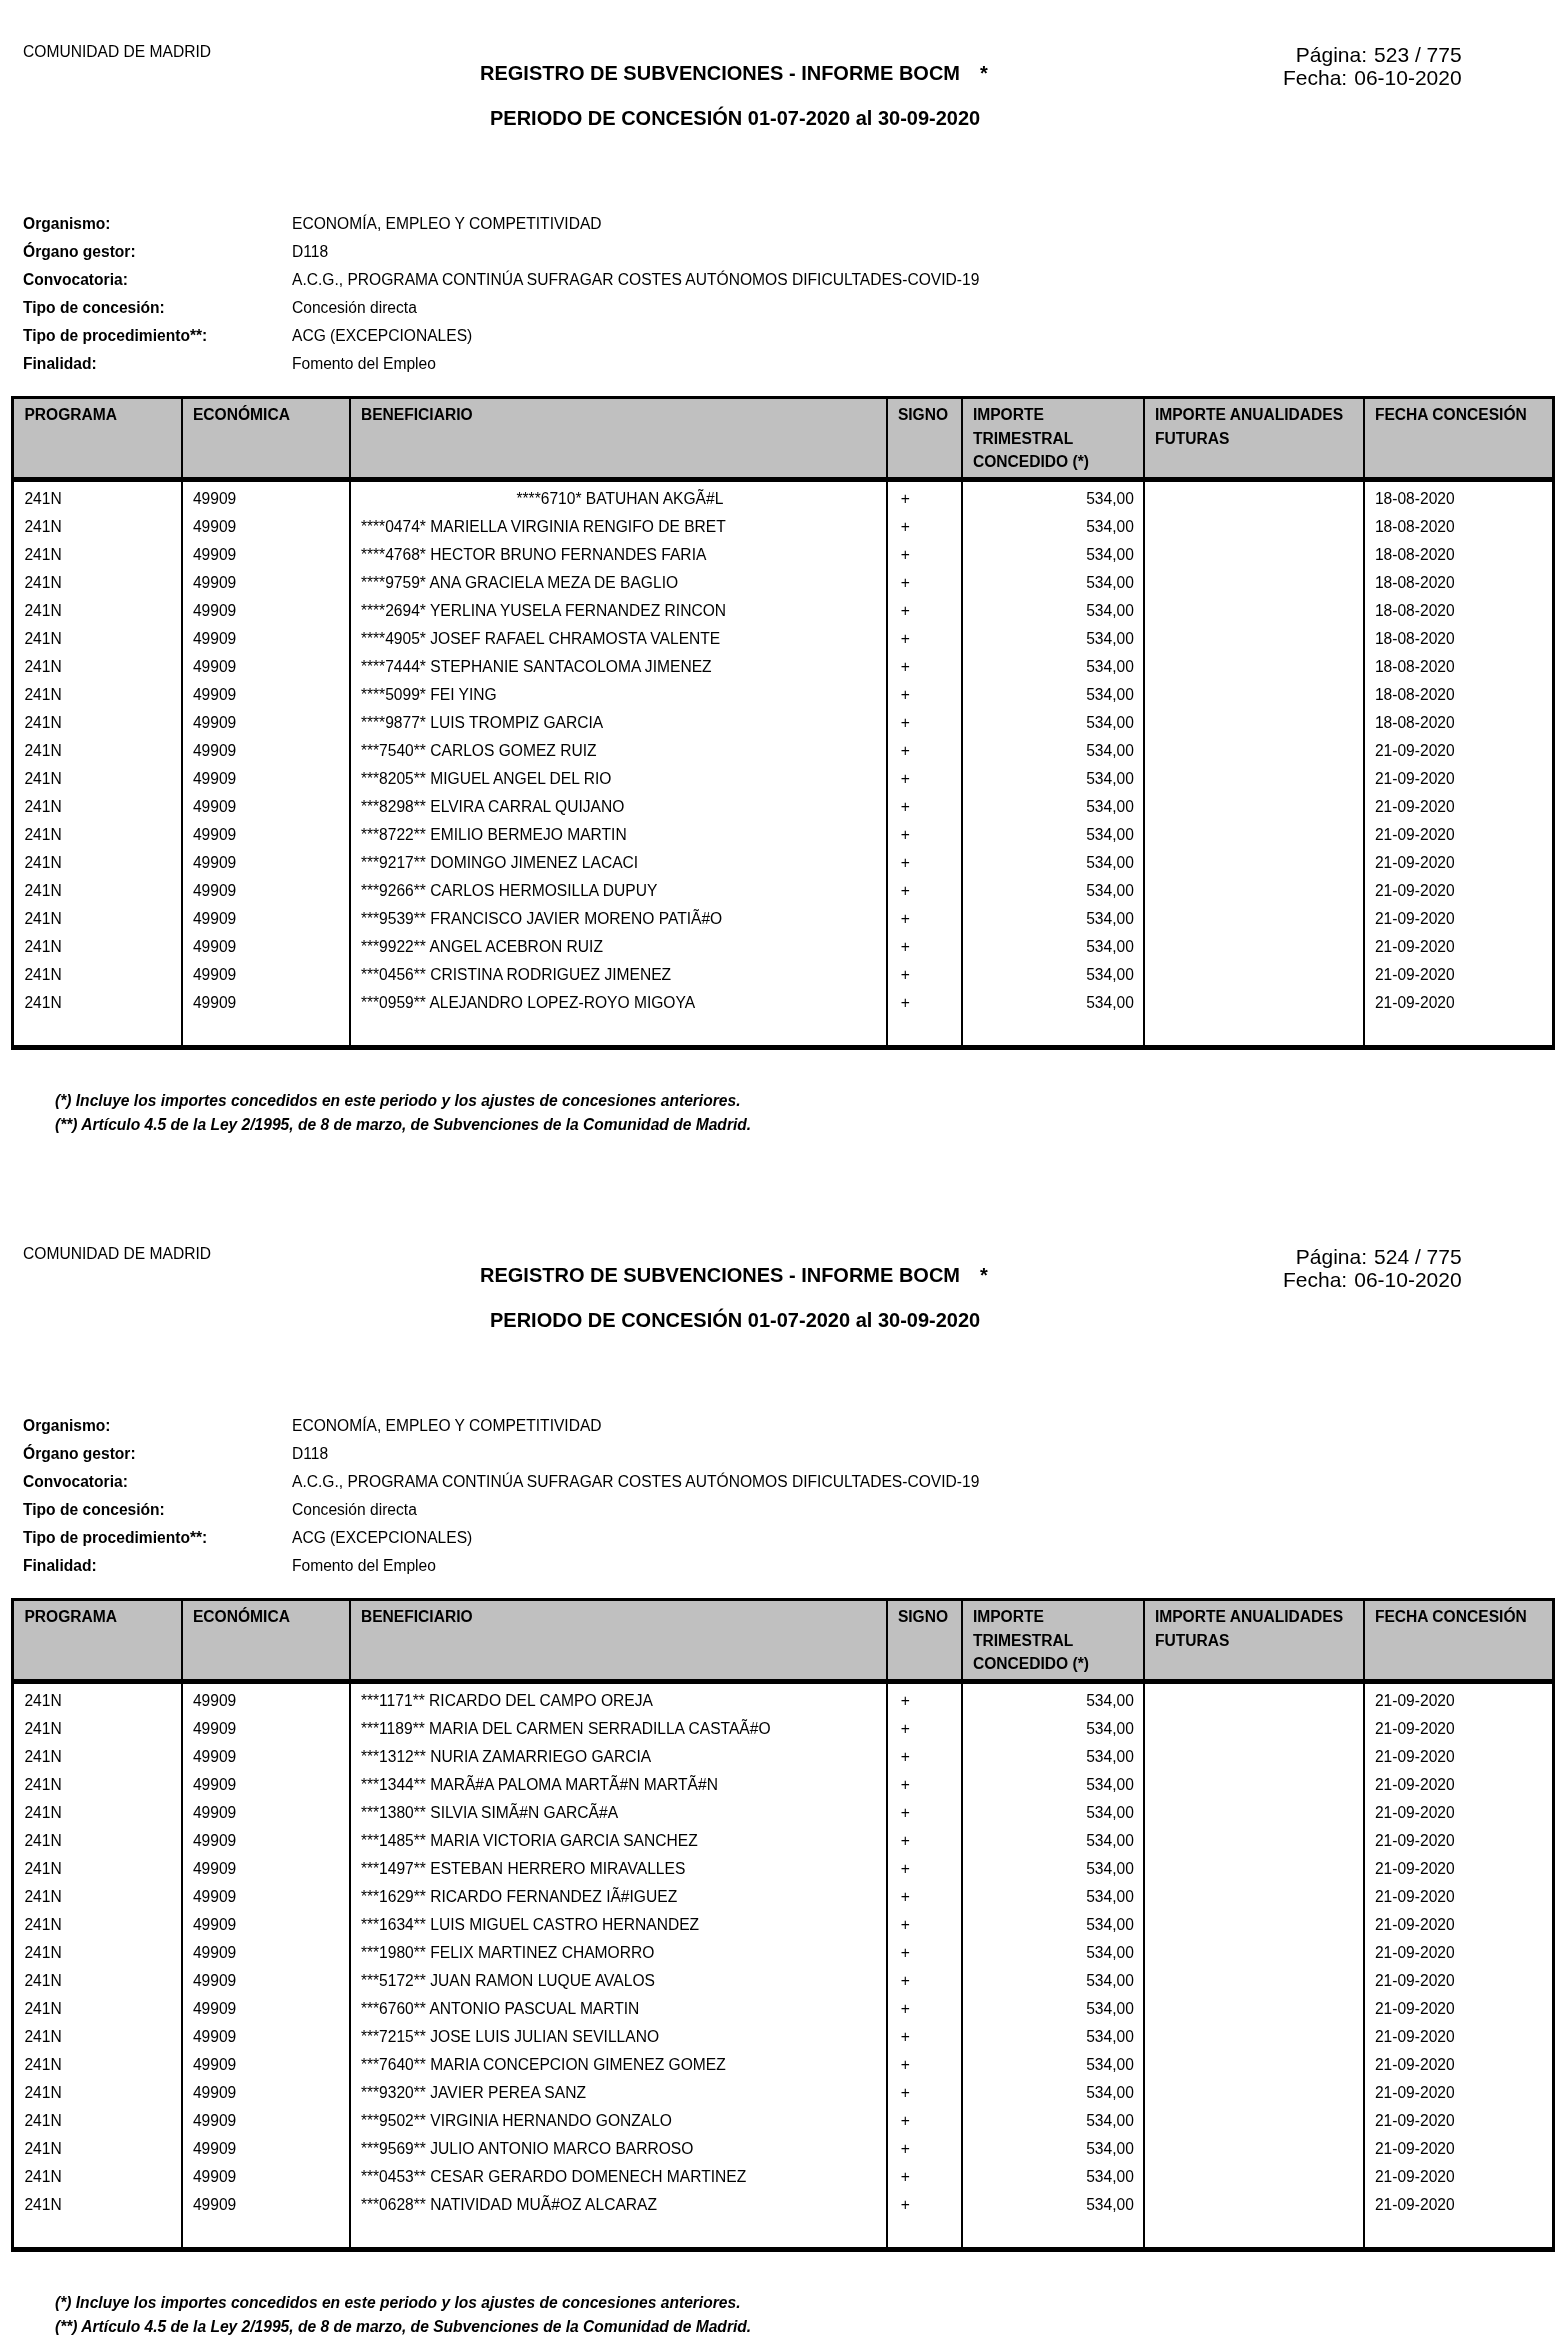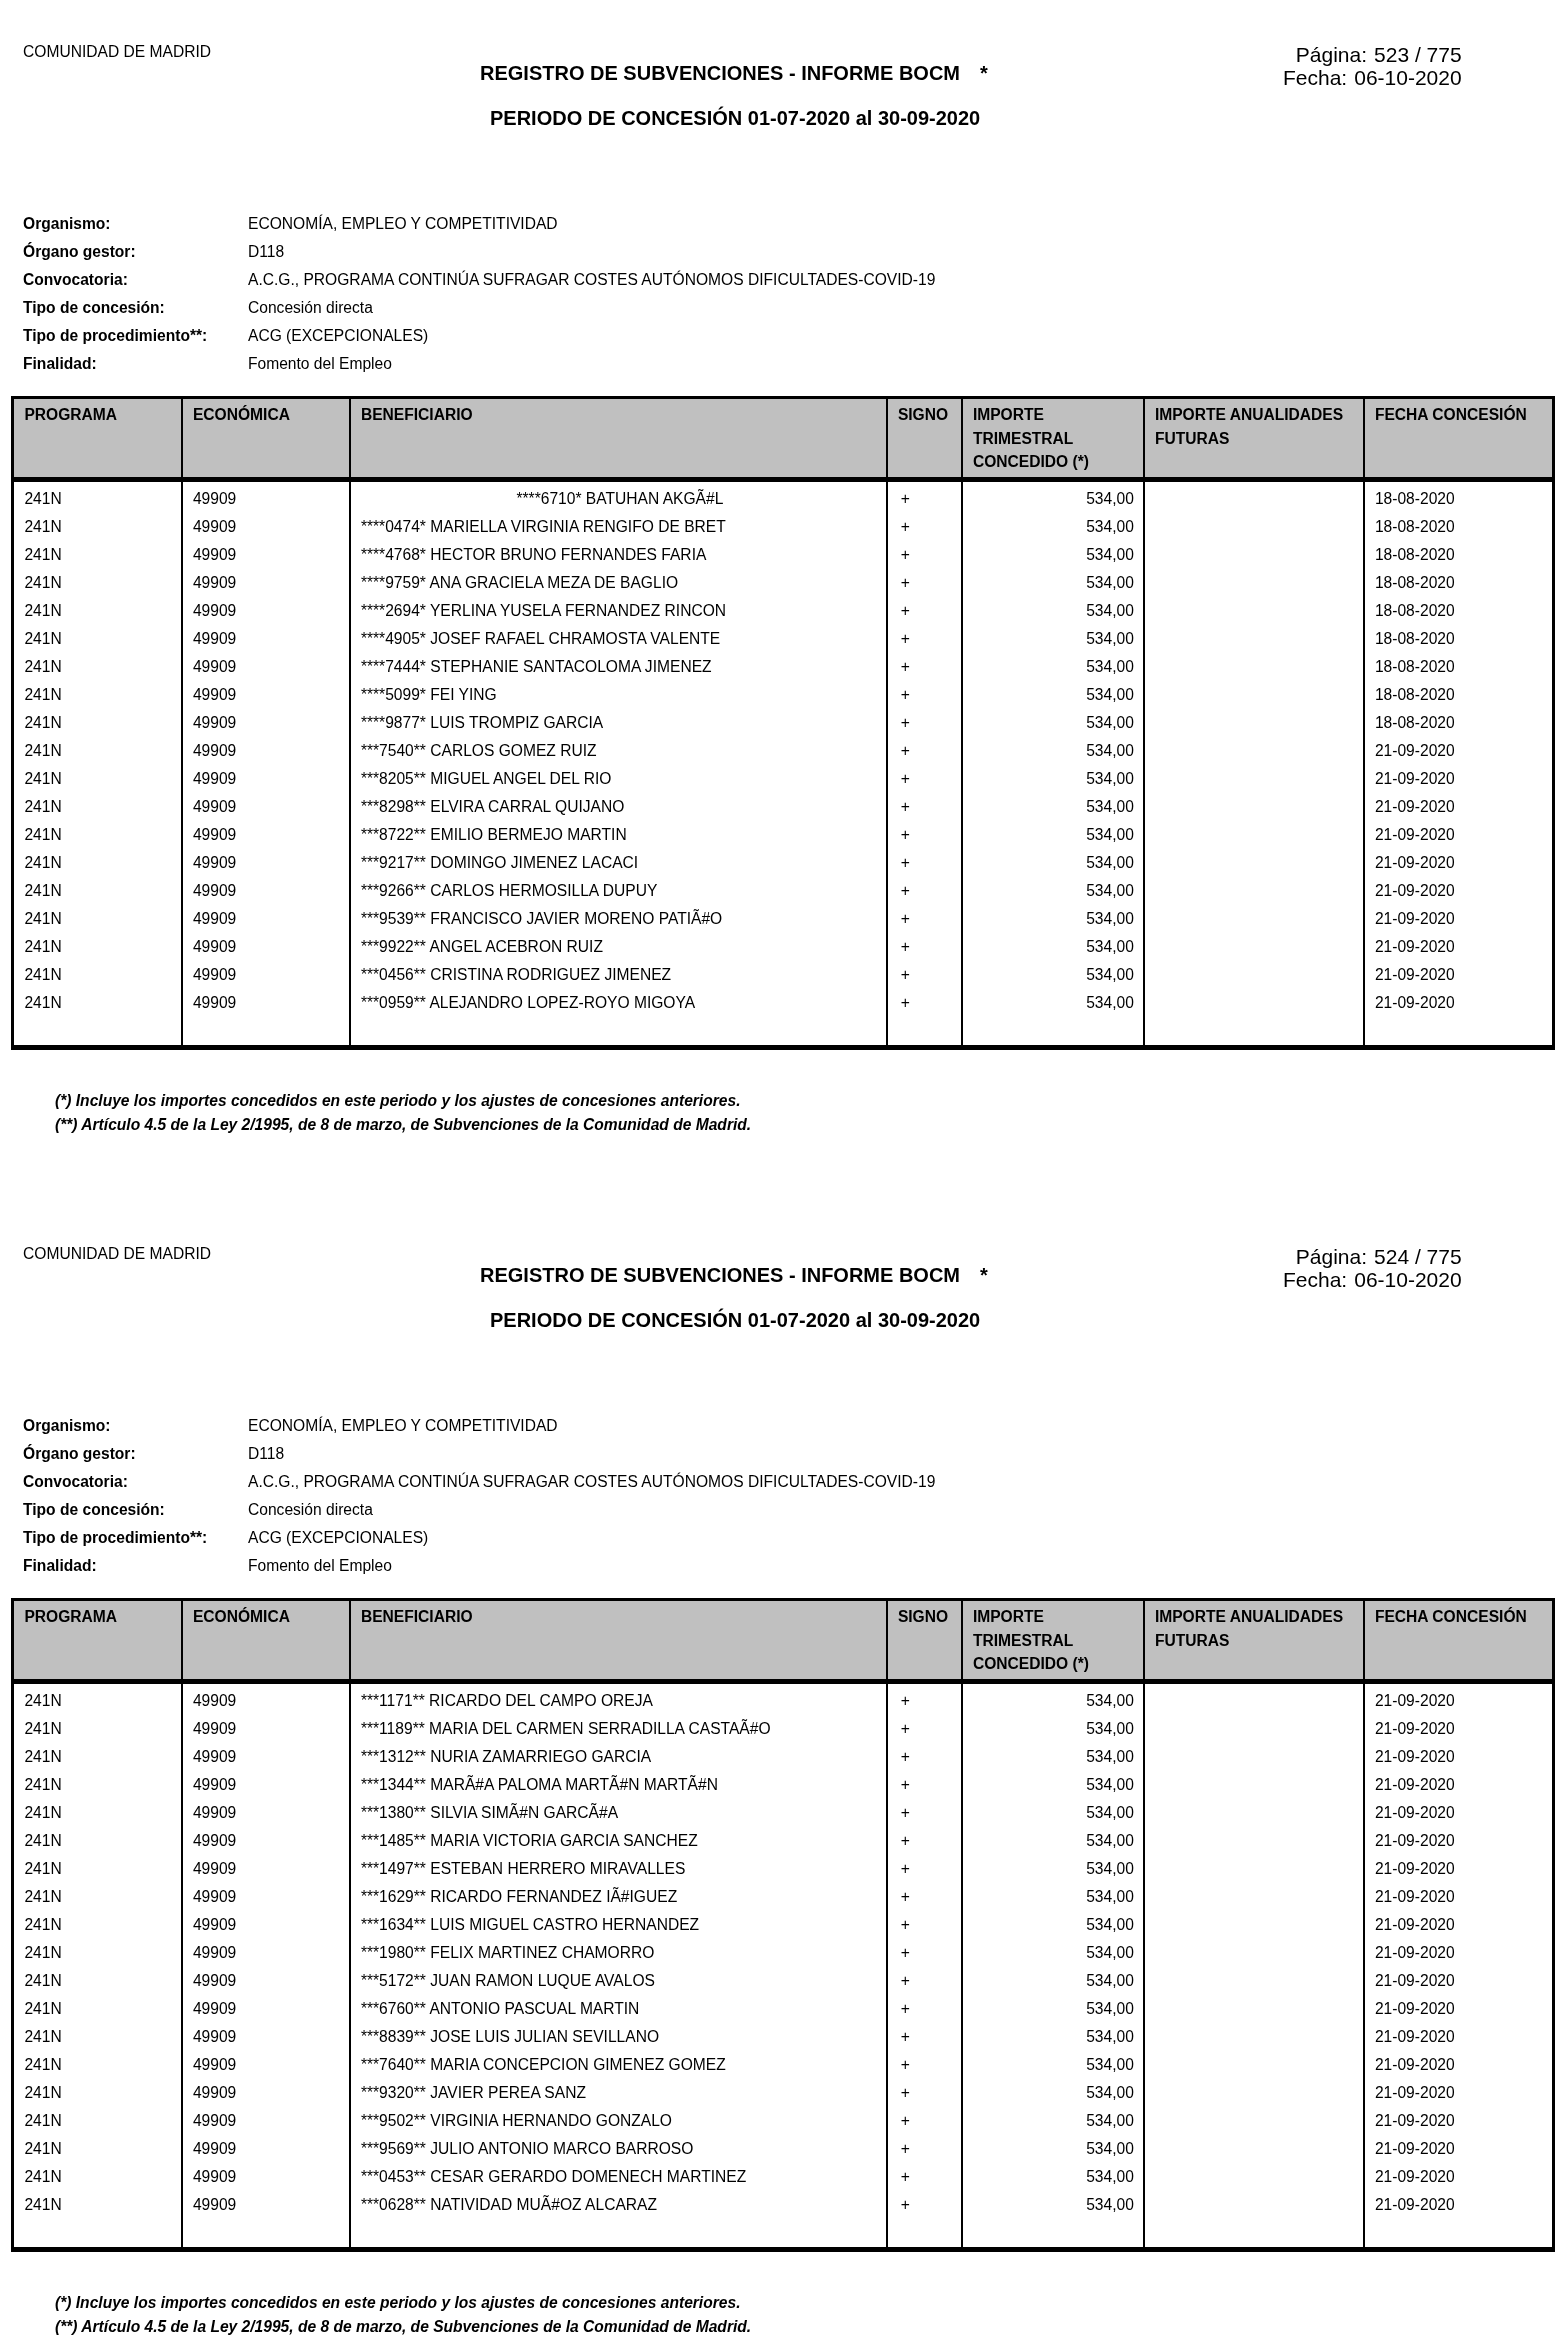--- a/index.html
+++ b/index.html
@@ -10,21 +10,21 @@
   .page-info { position: absolute; left: 1283px; top: 11.4px; font-size: 21px; line-height: 23px; text-align: right; }
   .page-info .row span + span { margin-left: 7px; }
   .title { position: absolute; left: 0; width: 1563px; text-align: center; font-weight: bold; }
   .title.t1 { top: 30px; font-size: 20px; }
   .title.t1 .star { margin-left: 20px; }
   .title.t2 { top: 75px; font-size: 20px; }
   .t1-inner { position: absolute; left: 480px; text-align: center; }
   .t2-inner { position: absolute; left: 490px; }
 
   .meta { position: absolute; left: 23px; top: 178px; font-size: 15.6px; }
-  .meta .mrow { height: 28px; display: flex; align-items: center; }
+  .meta .mrow { height: 28px; display: flex; align-items: center; gap: 44px; }
   .meta .mlabel { width: 225px; font-weight: bold; }
   .meta .mvalue { }
 
   table.grants { position: absolute; left: 11.4px; top: 364px; width: 1542px;
                  border-collapse: collapse; font-size: 15.6px; table-layout: fixed; }
   table.grants th { background: #c0c0c0; font-weight: bold; text-align: left; vertical-align: top;
                     padding: 4.3px 7px 2.8px 10px; line-height: 23.4px; height: 71px;
                     border-left: 2.1px solid #000; border-right: 2.1px solid #000;
                     border-top: 3.6px solid #000; border-bottom: 5px solid #000; }
   table.grants td { padding: 0 7px 0 10px; height: 28px; line-height: 28px;
@@ -457,21 +457,21 @@
           <td>49909</td>
           <td>***6760** ANTONIO PASCUAL MARTIN</td>
           <td class="sign">+</td>
           <td class="amount">534,00</td>
           <td></td>
           <td class="last-col">21-09-2020</td>
         </tr>
         <tr>
           <td class="first-col">241N</td>
           <td>49909</td>
-          <td>***8839** JOSE LUIS JULIAN SEVILLANO</td>
+          <td>***7215** JOSE LUIS JULIAN SEVILLANO</td>
           <td class="sign">+</td>
           <td class="amount">534,00</td>
           <td></td>
           <td class="last-col">21-09-2020</td>
         </tr>
         <tr>
           <td class="first-col">241N</td>
           <td>49909</td>
           <td>***7640** MARIA CONCEPCION GIMENEZ GOMEZ</td>
           <td class="sign">+</td>

